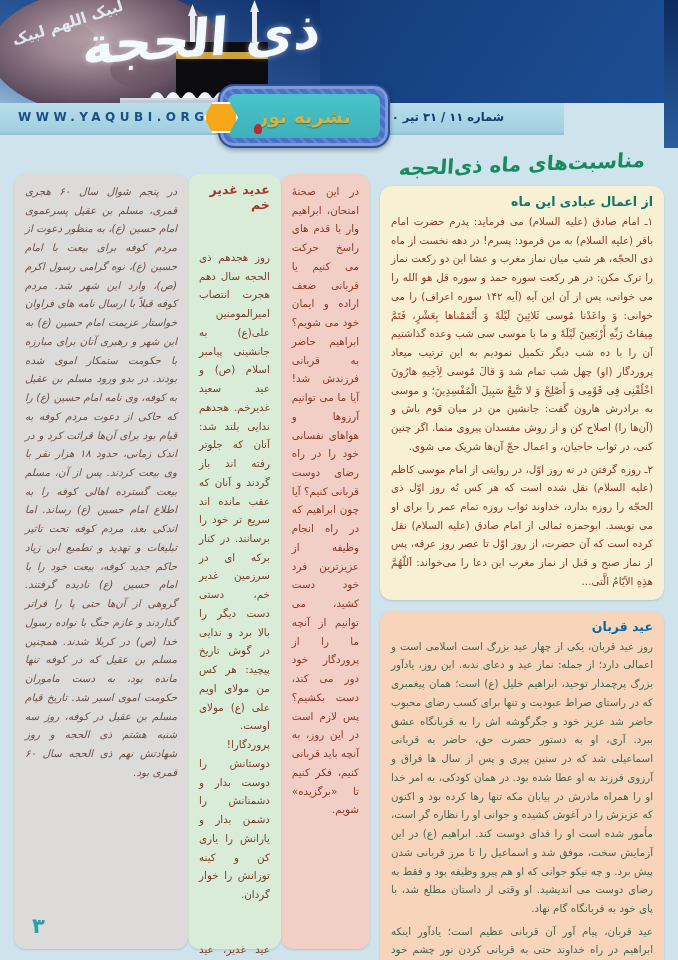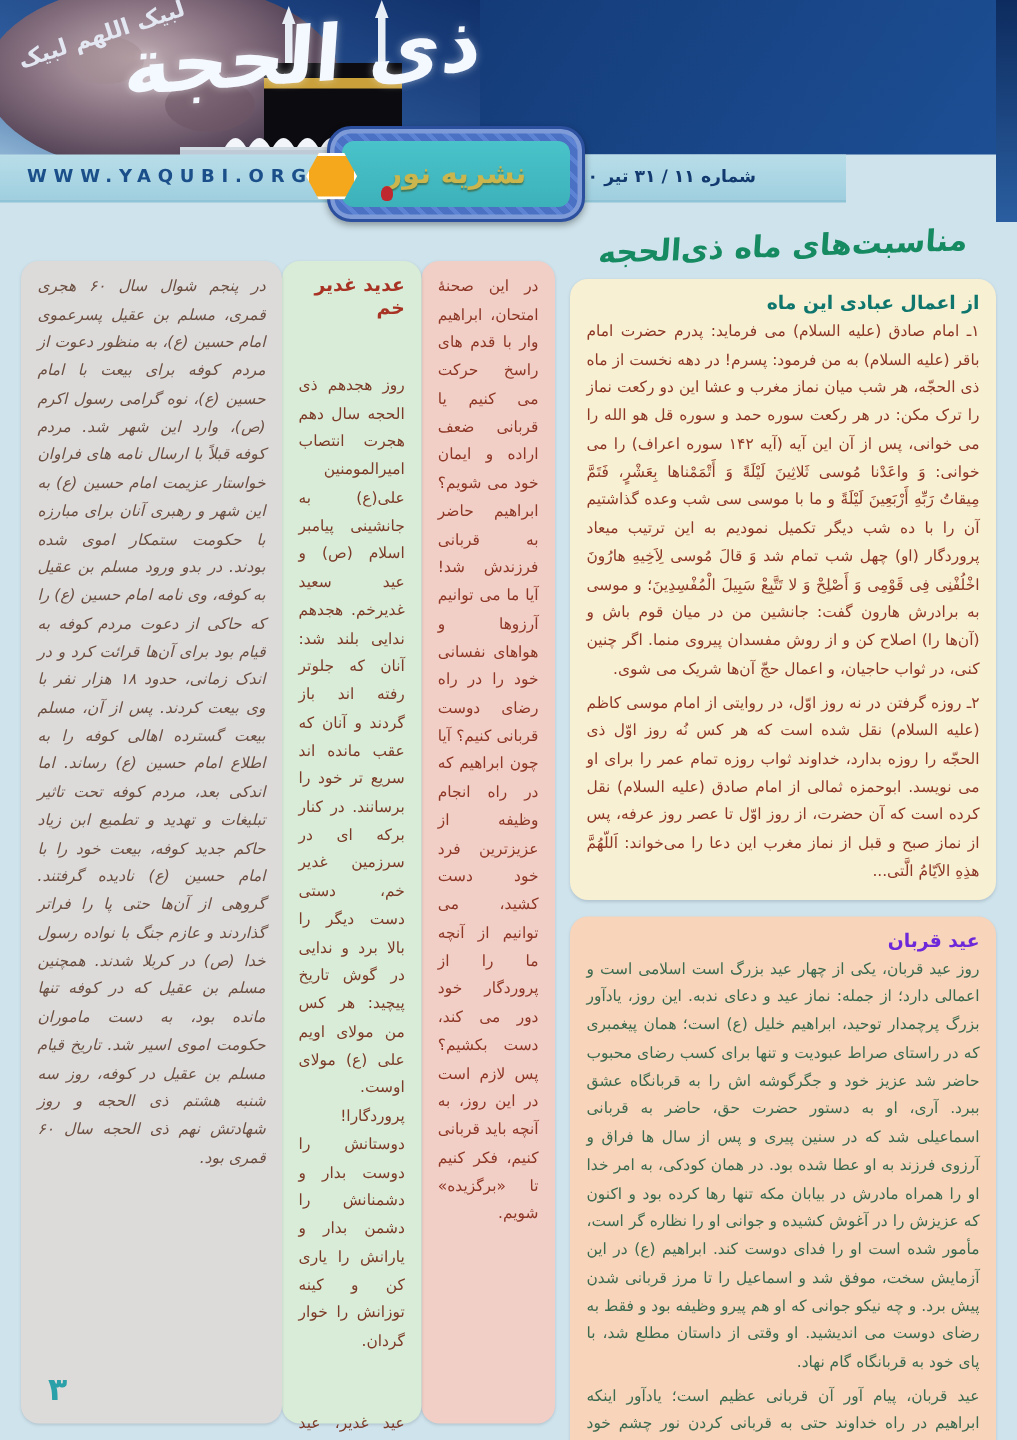--- a/index.html
+++ b/index.html
@@ -93,21 +93,21 @@
   .box h3{margin:0 0 3px 0;font-size:12.5px;font-weight:bold;}
   .box p{
     margin:0 0 4px 0;font-size:10.3px;line-height:1.82;
     text-align:justify;text-justify:inter-word;
   }
   .box p:last-child{margin-bottom:0;}
   .box-cream{background:#f8f0d2;}
   .box-cream h3{color:#0f766e;}
   .box-cream p{color:#8d3726;}
   .box-peach{background:#f7d4ba;}
-  .box-peach h3{color:#6d28d9;}
+  .box-peach h3{color:#0369a1;}
   .box-peach p{color:#3c6a4e;}
   .box-pink{background:#f2cfc6;}
   .box-pink p{color:#8d3726;}
   .box-green{background:#d9ecd7;}
   .box-green h3{color:#a83224;}
   .box-green p{color:#7c3b28;margin-top:36px;}
   .box-gray{background:#dddada;}
   .box-gray h3{color:#2a6e3f;}
   .box-gray p{color:#6b4f41;font-style:italic;}
   .page-number{

